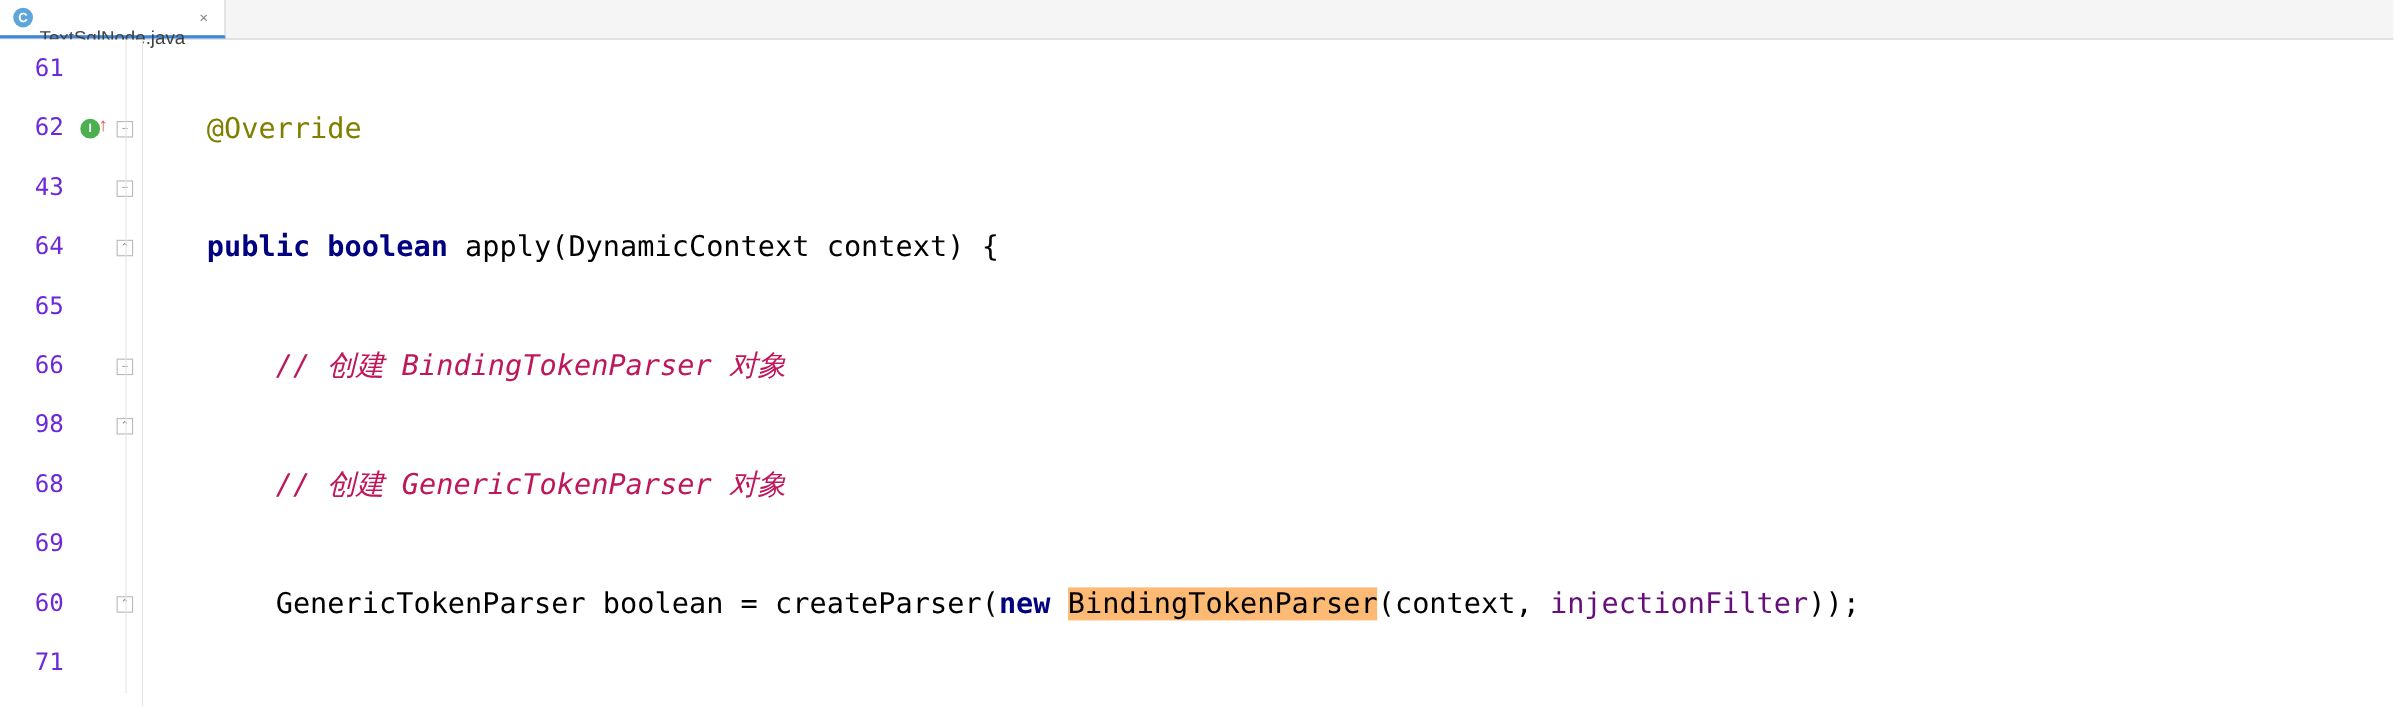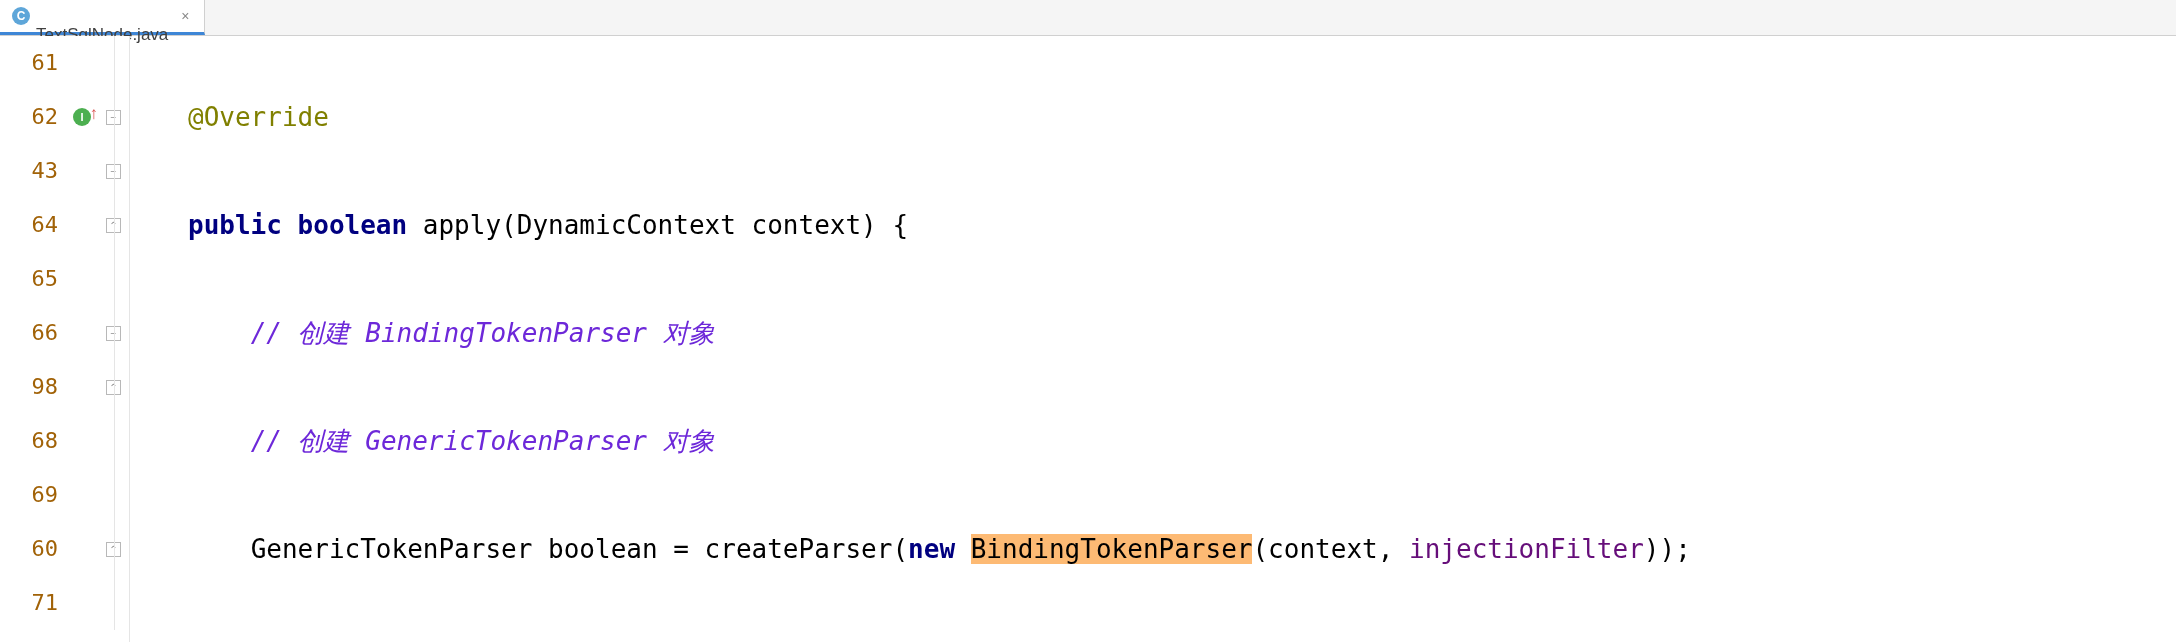--- a/index.html
+++ b/index.html
@@ -64,21 +64,21 @@
     }
     .gutter {
       width: 66px;
       background: #ffffff;
       text-align: right;
     }
     .gutter-row {
       height: 54px;
       line-height: 54px;
       font-size: 22px;
-      color: #a16207;
+      color: #6d28d9;
       padding-right: 8px;
       font-family: "Consolas","Menlo","Monaco",monospace;
     }
     .marks {
       width: 32px;
       background: #ffffff;
     }
     .marks-row {
       height: 54px;
       display: flex;
@@ -141,21 +141,21 @@
       flex: 1;
       font-family: "Consolas","Menlo","Monaco",monospace;
       font-size: 26px;
       line-height: 54px;
       padding-left: 58px;
       white-space: pre;
     }
     .code-row { height: 54px; }
     .annotation { color: #808000; }
     .keyword { color: #000080; font-weight: bold; }
-    .comment { color: #6d28d9; font-style: italic; }
+    .comment { color: #be185d; font-style: italic; }
     .identifier { color: #000000; }
     .param { color: #660e7a; }
     .highlight { background: #fdba74; }
   </style>
 </head>
 <body>
 
 <div class="tab-bar">
   <div class="tab">
     <span class="tab-icon">C</span>

